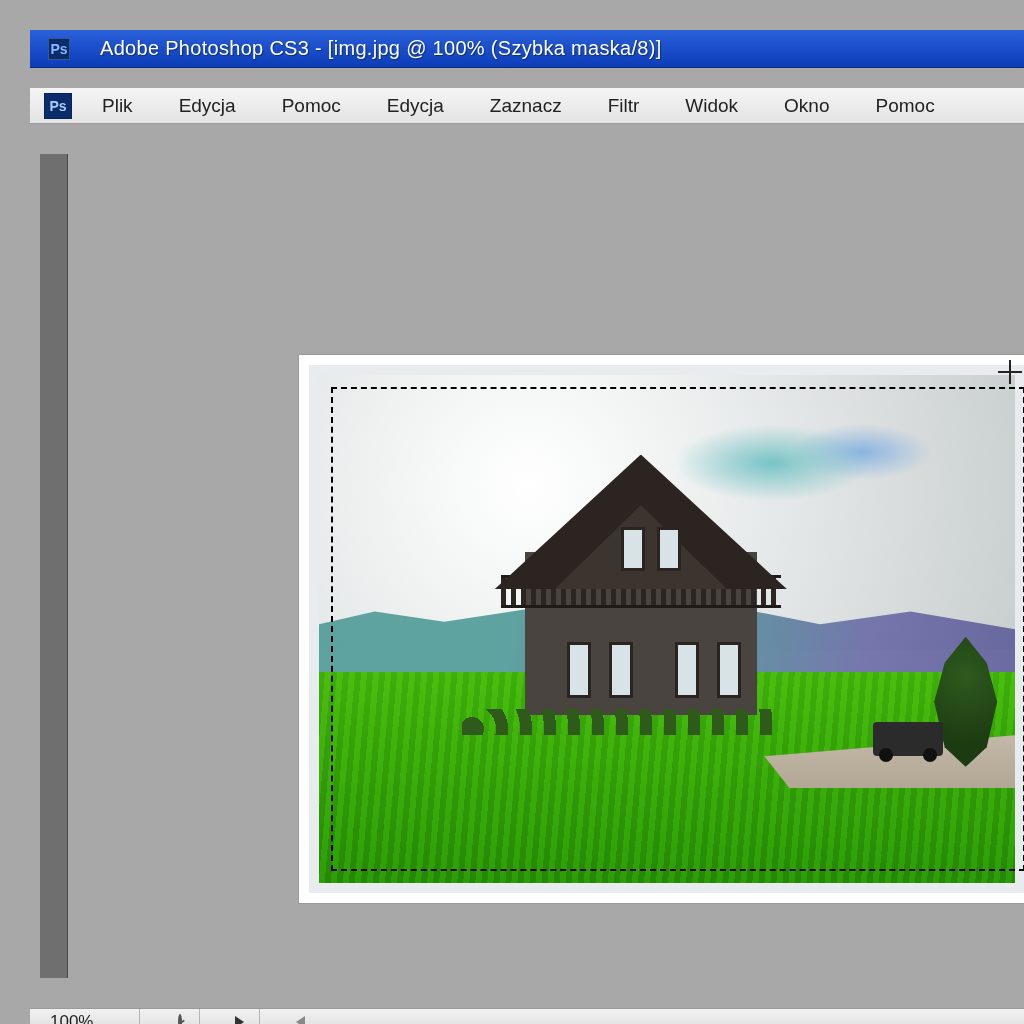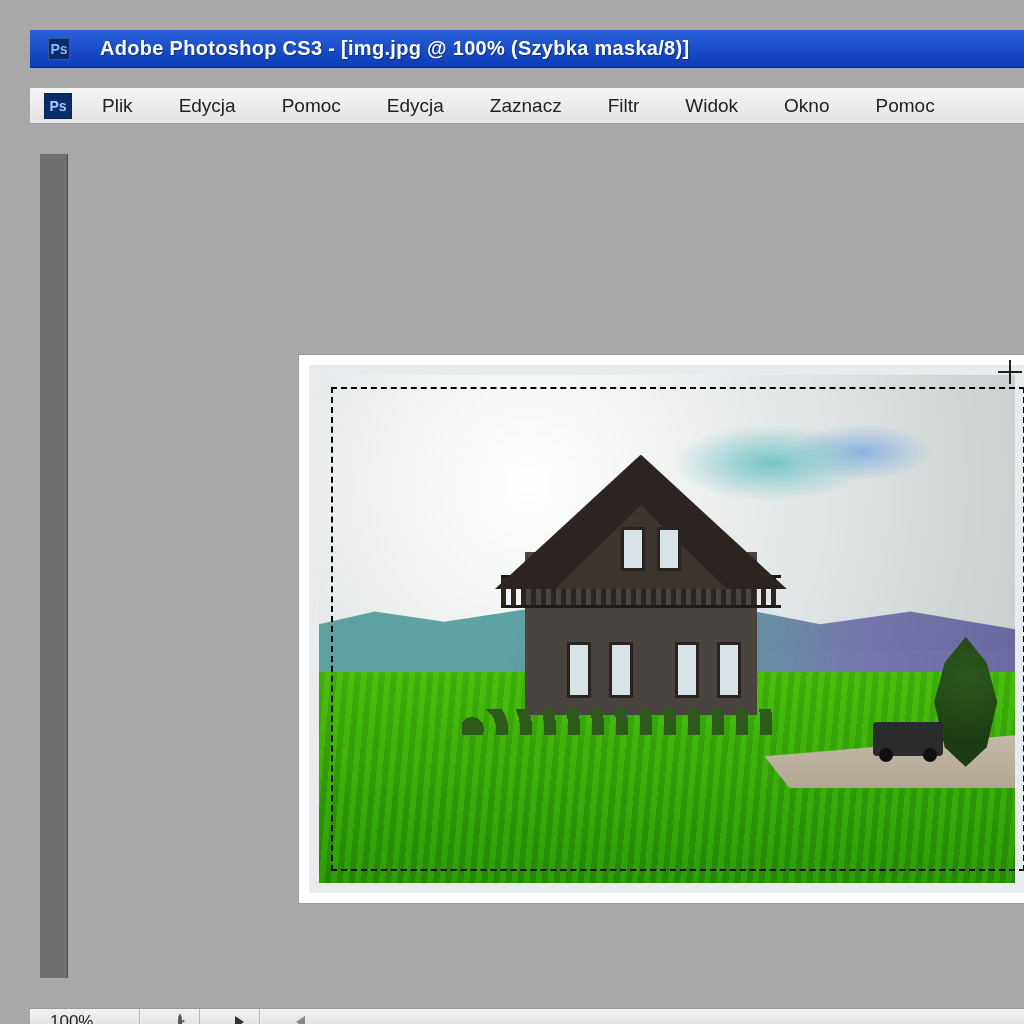--- a/index.html
+++ b/index.html
@@ -15,21 +15,21 @@
     color: #fff;
     border-bottom: 1px solid #0a2a7a;
   }
   .titlebar .app-icon {
     width: 22px; height: 22px;
     background: #0b2c6b;
     border: 1px solid #fff3;
     display:flex;align-items:center;justify-content:center;
     color:#8bb6ff; font-weight:bold; font-size:14px;
   }
-  .titlebar .title-text { font-weight: bold; font-size: 20px; letter-spacing: .3px; text-shadow: 1px 1px 1px #00000060; }
+  .titlebar .title-text { font-weight: normal; font-size: 20px; letter-spacing: .3px; text-shadow: 1px 1px 1px #00000060; }
 
   
   .menubar {
     height: 36px;
     background: linear-gradient(to bottom,#f5f5f5,#e3e3e3);
     border-bottom: 1px solid #9c9c9c;
     display:flex; align-items:center;
     padding: 0 4px; gap: 2px;
     color:#222;
   }

